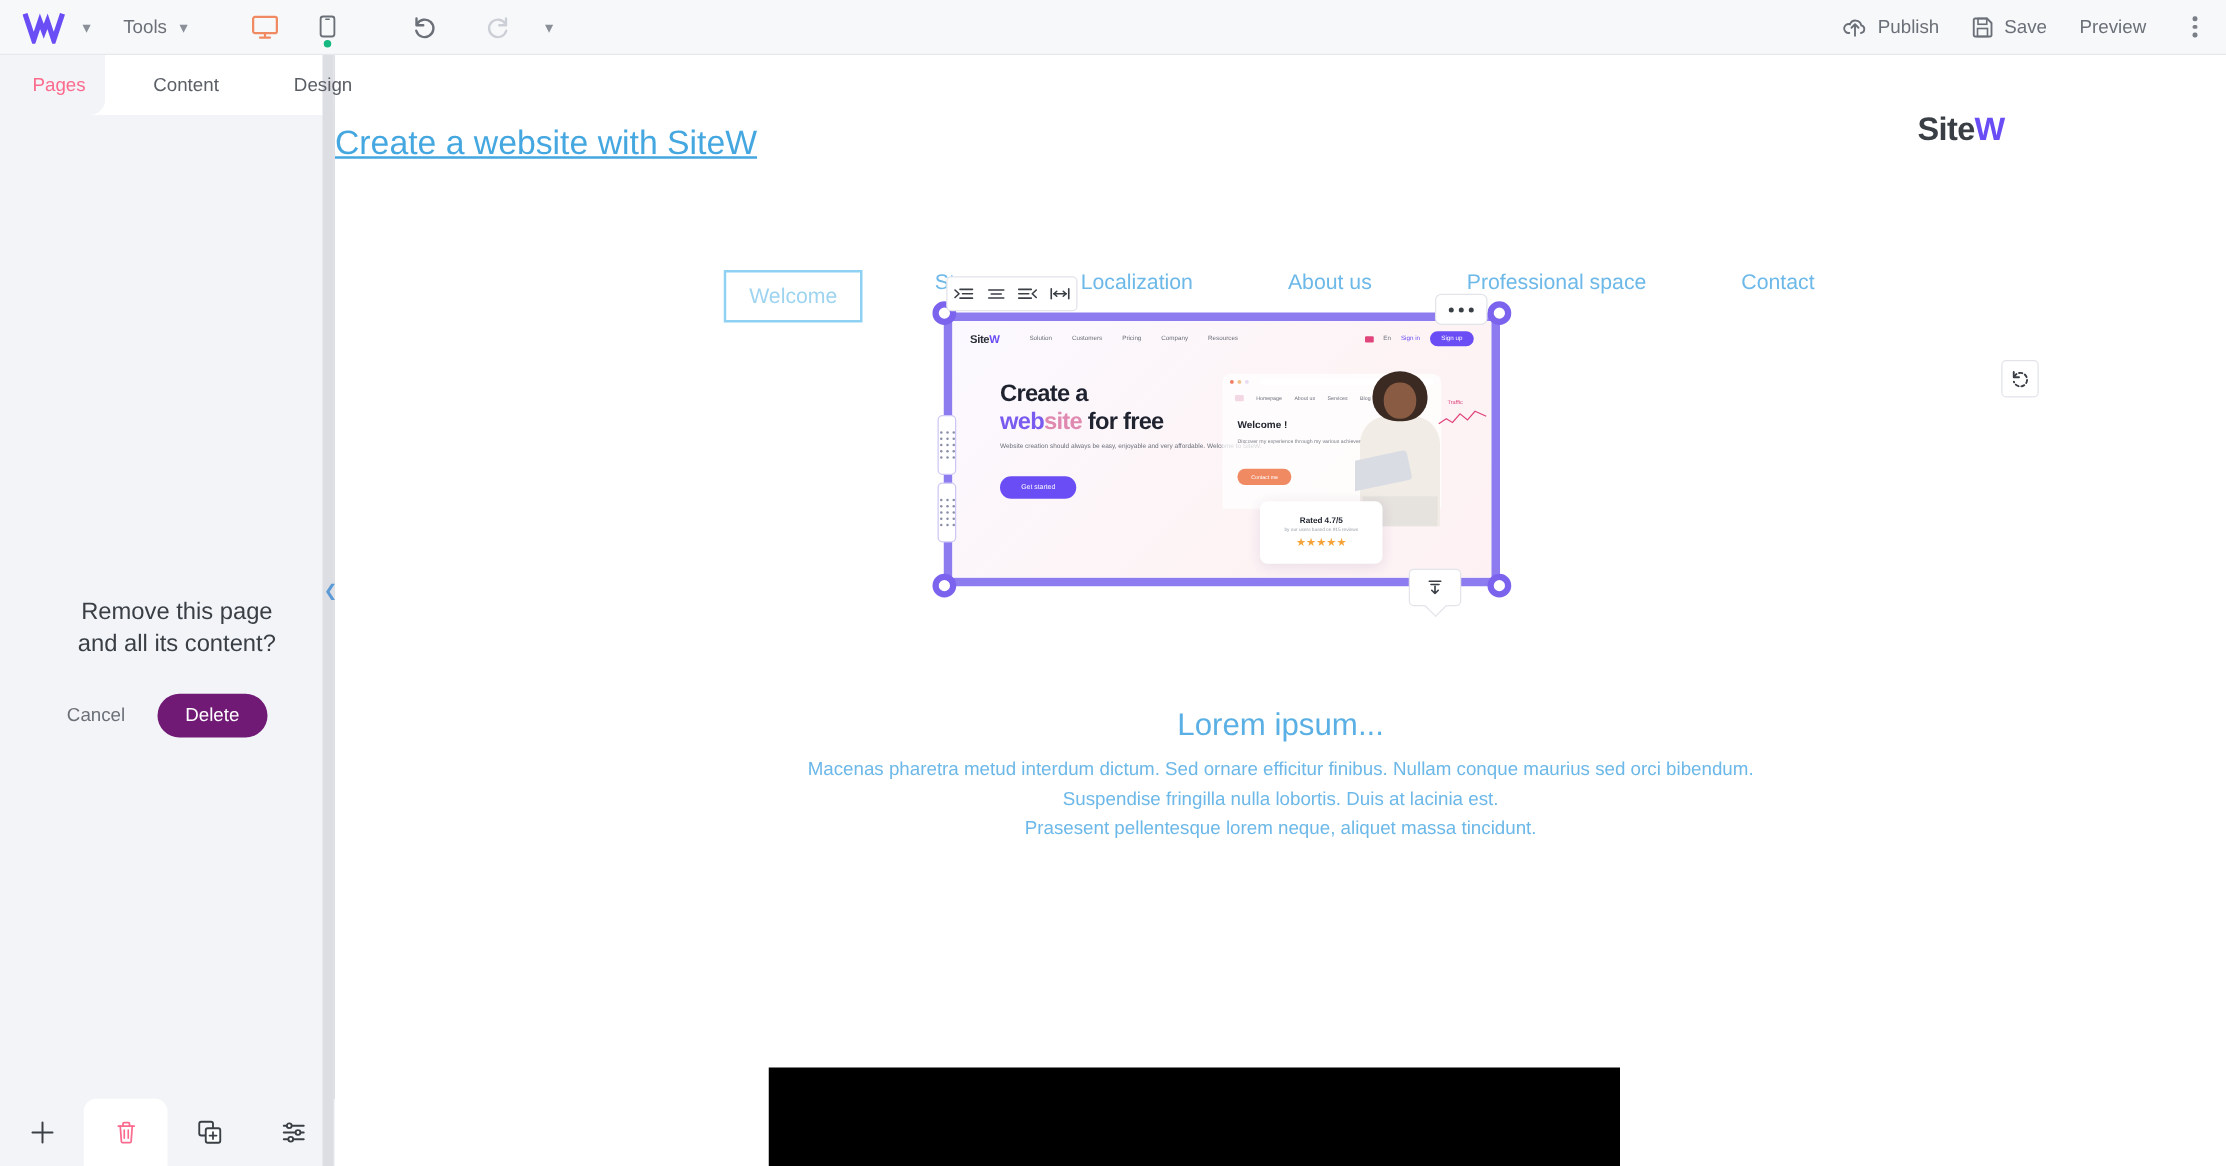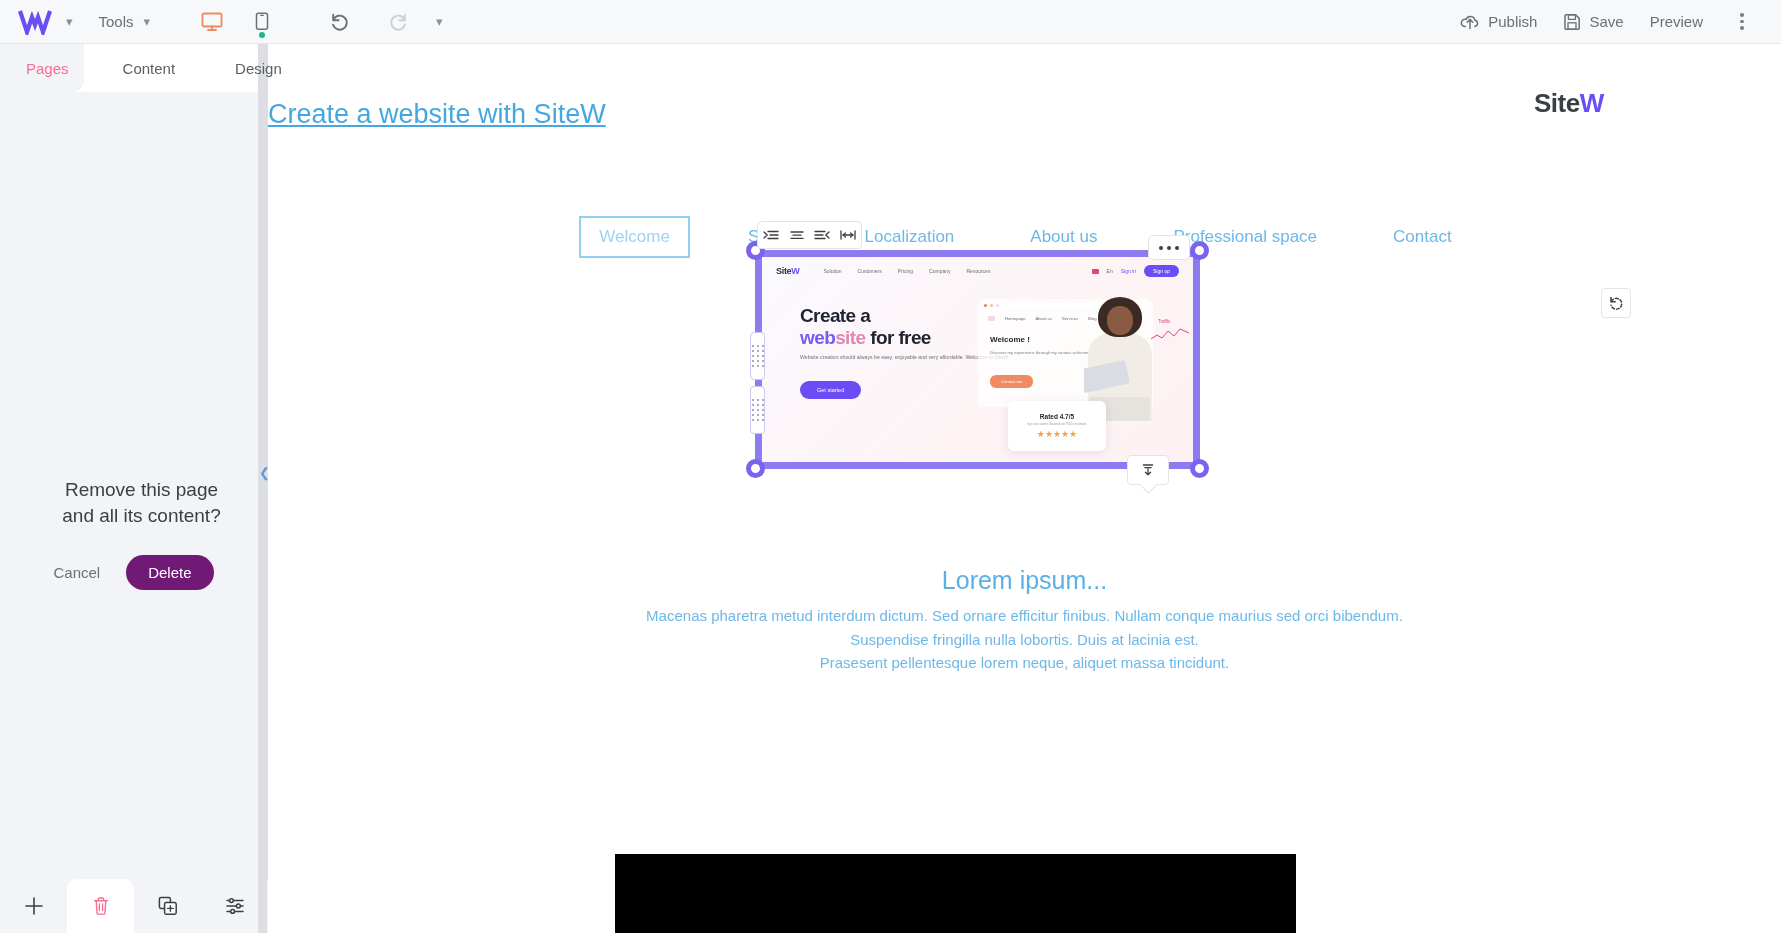--- a/index.html
+++ b/index.html
@@ -10,21 +10,21 @@
   }
   #app { position:relative; width:1781px; height:933px; }
 
   
   .topbar {
     position:absolute; left:0; top:0; width:1781px; height:44px;
     background:#f7f8fa; display:flex; align-items:center;
     border-bottom:1px solid #e6e8ec;
   }
   .tb-left { display:flex; align-items:center; height:44px; }
-  .tb-right { margin-left:auto; display:flex; align-items:center; height:32px; padding-right:28px; }
+  .tb-right { margin-left:auto; display:flex; align-items:center; height:32px; padding-right:14px; }
 
   .wlogo { margin-left:14px; width:42px; height:30px; display:flex; align-items:center; justify-content:center; }
   .chev { color:#8a8f98; font-size:13px; margin-left:10px; line-height:1; user-select:none; }
   .tools-label { margin-left:26px; color:#6b7078; font-size:15px; }
 
   .dev-btn { width:40px; height:44px; display:flex; align-items:center; justify-content:center; position:relative; }
   .dev-desktop { margin-left:42px; }
   .dev-mobile { margin-left:10px; }
   .greendot { position:absolute; bottom:6px; left:50%; transform:translateX(-50%);
               width:6px; height:6px; border-radius:50%; background:#16b981; }
@@ -109,21 +109,21 @@
   }
   .site-logo {
     position:absolute; left:1266px; top:44px; font-size:26px; font-weight:700;
     letter-spacing:-.5px;
   }
   .site-logo .dark { color:#3a3f46; }
   .site-logo .purple { color:#6a4df4; }
 
   .nav {
     position:absolute; left:0; right:0; top:172px;
-    display:flex; justify-content:center; align-items:center; gap:0;
+    display:flex; justify-content:center; align-items:flex-start; gap:0;
   }
   .nav-item {
     font-size:17px; color:#6cb8e8; padding:0 38px; cursor:pointer; white-space:nowrap;
   }
   .nav-item.current {
     border:2px solid #8fd1f2; padding:9px 18px; margin:0 20px;
     color:#9ed4f0;
   }
 
   

